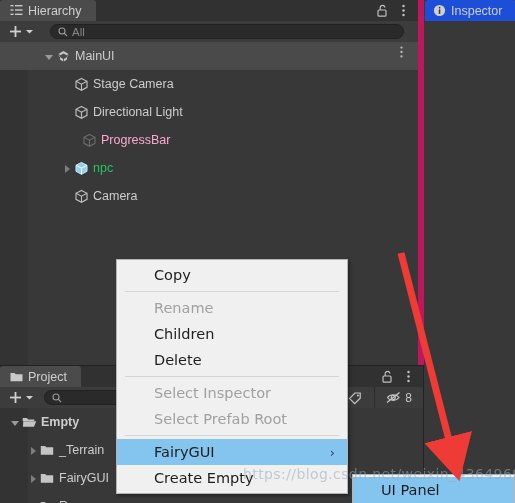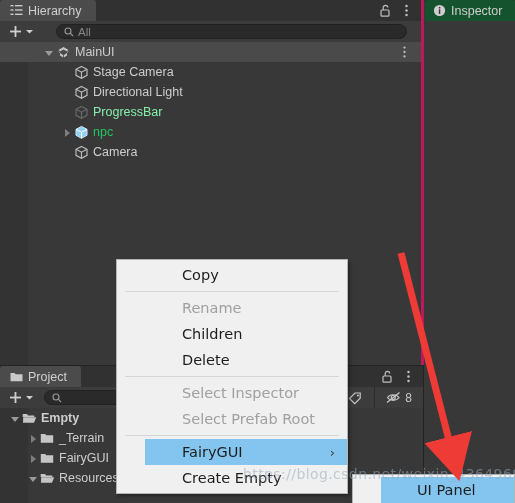--- a/index.html
+++ b/index.html
@@ -26,55 +26,55 @@
     background:#4b4b4b;
     color:#cfcfcf; font-size:12.5px;
     border-top-left-radius:3px; border-top-right-radius:3px;
   }
   .tab .ti { width:13px; height:13px; display:block; }
 
   
   #hierarchy {
     left:0; top:0; width:424px; height:365px;
     background:#383838;
-    border-right:3px solid #be185d;
+    border-right:6px solid #be185d;
     text-align:right;
   }
   #hierarchy .tabbar { background:#313131; }
   #h-lock { position:absolute; right:28px; top:3px; width:15px; height:15px; }
   #h-kebab { position:absolute; right:8px; top:3px; width:13px; height:15px; }
 
   .toolrow {
     position:absolute; left:0; right:0; top:21px; height:21px;
     background:#3c3c3c;
-    display:flex; align-items:center; gap:14px; padding:0 6px;
+    display:flex; align-items:center; gap:8px; padding:0 6px;
   }
   .plusbtn { display:flex; align-items:center; gap:2px; padding:0 2px; }
   .searchbox {
     flex:1; height:15px; margin-left:6px; margin-right:8px;
     background:#2a2a2a; border:1px solid #212121; border-radius:8px;
     display:flex; align-items:center; gap:4px; padding:0 7px;
     color:#868686; font-size:11.5px;
   }
 
   .treearea {
     position:absolute; left:0; right:0; top:42px; bottom:0;
     background:#383838; overflow:hidden;
   }
   .gutter {
     position:absolute; left:0; top:0; bottom:0; width:28px;
     background:#333333;
   }
   .row {
-    position:relative; height:20px;
+    position:relative; height:28px;
     display:flex; align-items:center;
     font-size:12.5px; color:#cdcdcd; white-space:nowrap;
   }
   .row.sel { background:#4a4a4a; }
-  .row.dim { color:#86efac; }
+  .row.dim { color:#f9a8d4;margin-left:8px; }
   .row.prefab { color:#22c55e; }
   .tri {
     width:11px; height:11px; flex:0 0 11px; margin-right:1px;
     position:relative;
   }
   .tri.down::after, .tri.right::after {
     content:""; position:absolute; left:1px; top:2px;
     border-style:solid;
   }
   .tri.down::after { border-width:5px 4px 0 4px; border-color:#9a9a9a transparent transparent transparent; top:4px; }
@@ -101,56 +101,55 @@
   .toolsep { width:1px; height:21px; background:#2b2b2b; margin:0 4px; }
   .tagbtn, .eyebtn { display:flex; align-items:center; gap:2px; padding:0 5px; height:21px; }
   .eyecount { font-size:12px; color:#c8c8c8; }
 
   
   #inspector {
     left:425px; top:0; width:90px; height:503px;
     background:#383838;
   }
   #inspector .tabbar { background:#313131; }
-  #i-tab { background:#14532d; left:0; padding-left:8px;justify-content:flex-end; }
+  #i-tab { background:#1d4ed8; left:0; padding-left:8px;justify-content:flex-end; }
 
   
   #ctxmenu {
     position:absolute; left:116px; top:259px; width:232px;
     background:#f0f0f0;
     border:1px solid #b4b4b4;
     box-shadow:2px 2px 3px rgba(0,0,0,0.35);
     padding:2px 0;
     z-index:50;
   }
   .mi {
     height:26px; display:flex; align-items:center;
     padding-left:37px; padding-right:10px;
     font-size:14.5px; color:#1d1d1d;
     font-family:"DejaVu Sans", sans-serif;
     position:relative;
-    margin-left:28px;
   }
   .mi.disabled { color:#a0a0a0; }
   .mi.hl { background:#84c5f0; }
   .msep { height:1px; background:#d6d6d6; margin:3px 8px 3px 8px; }
   .submark {
     position:absolute; right:12px; top:50%; transform:translateY(-50%);
     font-size:13px; color:#3f3f3f;
   }
 
   #submenu {
     position:absolute; left:352px; top:474px; width:163px;
     background:#f0f0f0;
     border:1px solid #b4b4b4;
     box-shadow:2px 2px 3px rgba(0,0,0,0.35);
     padding:2px 0;
     z-index:60;
   }
-  #submenu .mi { padding-left:36px; }
+  #submenu .mi { padding-left:28px; }
 
   
   .wm {
     position:absolute; z-index:70;
     font-family:"DejaVu Sans", sans-serif;
     color:rgba(150,170,185,0.55);
     font-size:14px; letter-spacing:0.4px;
     white-space:nowrap; pointer-events:none;
   }
   #wm1 { left:243px; top:466px; }

